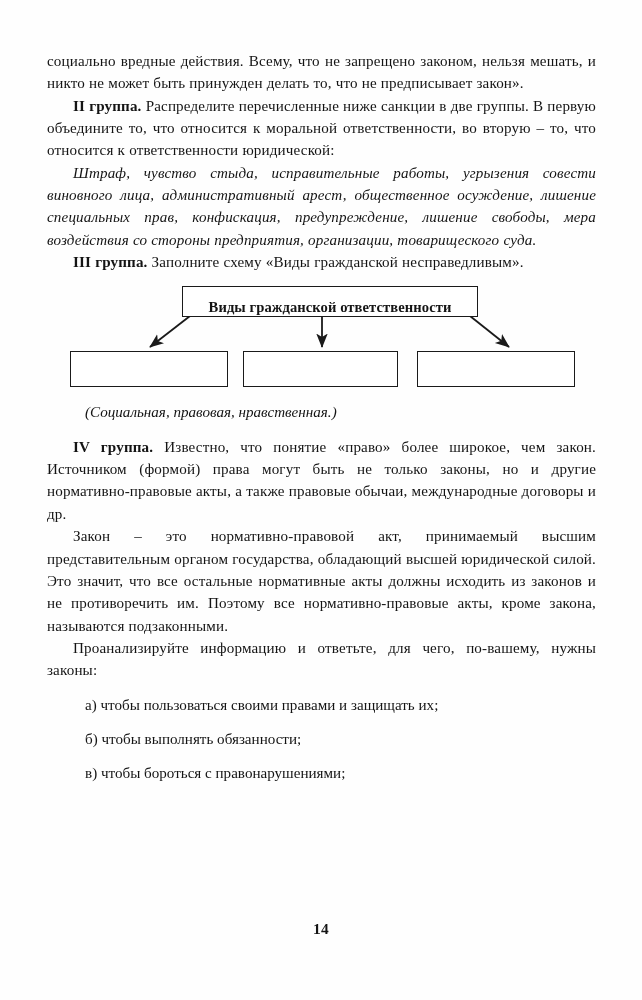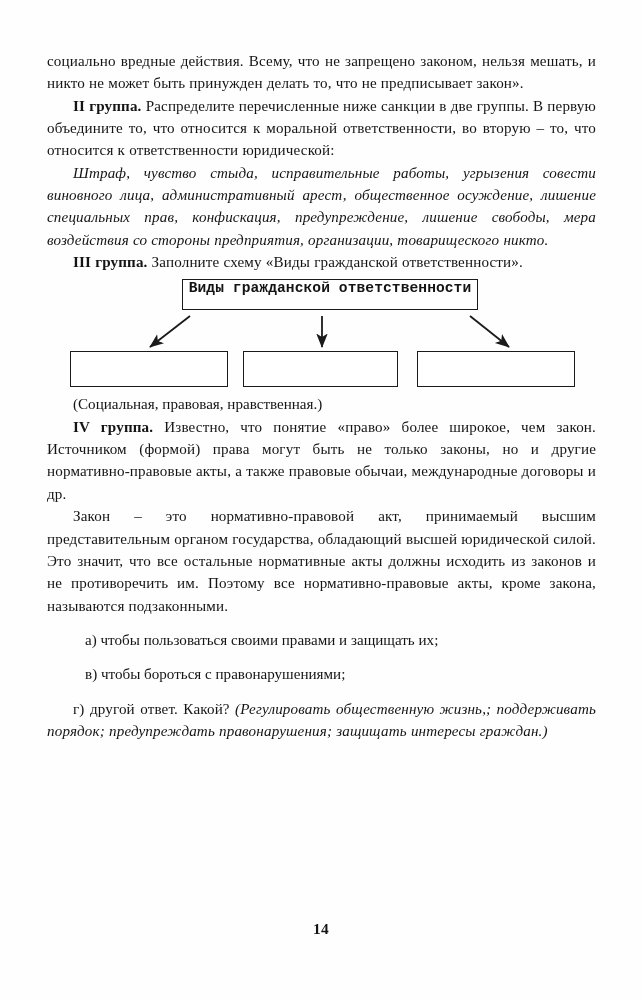--- a/index.html
+++ b/index.html
@@ -59,30 +59,29 @@
   .diagram {
     position: relative;
     width: 549px;
     height: 110px;
     margin: 6px 0 4px 0;
   }
 
   .dia-title-box {
     position: absolute;
     left: 135px;
-    top: 0;
+    top: 7px;
     width: 296px;
     height: 31px;
     border: 1.6px solid #1a1a1a;
     box-sizing: border-box;
     display: flex;
-    align-items: flex-start;
+    align-items: flex-end;
     justify-content: center;
     background: #ffffff;
-    font-family: Liberation Mono, monospace;
   }
 
   .dia-title-box span {
     font-size: 14.6px;
     font-weight: bold;
     letter-spacing: 0.005em;
     white-space: nowrap;
   }
 
   .dia-box {
@@ -102,23 +101,24 @@
     position: absolute;
     left: 0;
     top: 0;
     width: 549px;
     height: 110px;
     pointer-events: none;
   }
 
   
   .answer-line {
-    margin: 0;
+    margin: 12px;
     font-size: 15.1px;
     line-height: 22.35px;
+    font-style: italic;
     text-indent: 26px;
   }
 
   .list-item {
     margin: 12px;
     font-size: 15.1px;
     line-height: 22.35px;
     text-indent: 26px;
     text-align: left;
   }
@@ -139,23 +139,23 @@
 
 <div class="page">
 
   <div class="content">
 
     <p class="para">социально вредные действия. Всему, что не запрещено законом, нельзя мешать, и никто не может быть принужден делать то, что не предписывает закон».</p>
 
 
     <p class="para indent"><span class="bold">II группа.</span><span> Распределите перечисленные ниже санкции в две группы. В первую объедините то, что относится к моральной ответственности, во вторую – то, что относится к ответственности юридической:</span></p>
 
-    <p class="para indent ital">Штраф, чувство стыда, исправительные работы, угрызения совести виновного лица, административный арест, общественное осуждение, лишение специальных прав, конфискация, предупреждение, лишение свободы, мера воздействия со стороны предприятия, организации, товарищеского никто.</p>
-
-    <p class="para indent"><span class="bold">III группа.</span><span> Заполните схему «Виды гражданской ответственности».</span></p>
+    <p class="para indent ital">Штраф, чувство стыда, исправительные работы, угрызения совести виновного лица, административный арест, общественное осуждение, лишение специальных прав, конфискация, предупреждение, лишение свободы, мера воздействия со стороны предприятия, организации, товарищеского суда.</p>
+
+    <p class="para indent"><span class="bold">III группа.</span><span> Заполните схему «Виды гражданской несправедливым».</span></p>
 
     <div class="diagram">
 
       <svg class="dia-arrows" viewBox="0 0 549 110" width="549" height="110">
         <defs>
           <marker id="arrowhead" markerWidth="9" markerHeight="9" refX="7.5" refY="3.2" orient="auto" markerUnits="strokeWidth">
             <path d="M0,0 L8,3.2 L0,6.4 L2,3.2 z" fill="#1a1a1a"></path>
           </marker>
         </defs>
         <line x1="143" y1="37" x2="103" y2="68" stroke="#1a1a1a" stroke-width="1.8" marker-end="url(#arrowhead)"></line>
@@ -178,24 +178,25 @@
       </div>
 
     </div>
 
     <p class="answer-line">(Социальная, правовая, нравственная.)</p>
 
     <p class="para indent"><span class="bold">IV группа.</span><span> Известно, что понятие «право» более широкое, чем закон. Источником (формой) права могут быть не только законы, но и другие нормативно-правовые акты, а также правовые обычаи, международные договоры и др.</span></p>
 
     <p class="para indent">Закон – это нормативно-правовой акт, принимаемый высшим представительным органом государства, обладающий высшей юридической силой. Это значит, что все остальные нормативные акты должны исходить из законов и не противоречить им. Поэтому все нормативно-правовые акты, кроме закона, называются подзаконными.</p>
 
+    <p class="para indent">Проанализируйте информацию и ответьте, для чего, по-вашему, нужны законы:</p>
 
     <p class="list-item">а) чтобы пользоваться своими правами и защищать их;</p>
+    <p class="list-item">б) чтобы выполнять обязанности;</p>
     <p class="list-item">в) чтобы бороться с правонарушениями;</p>
 
-    <p class="para indent"><span>г) другой ответ. Какой? </span><span class="ital">(Регулировать общественную жизнь,; поддерживать порядок; предупреждать правонарушения; защищать интересы граждан.)</span></p>
 
 
   </div>
 
   <div class="folio">14</div>
 
 </div>
 
 </body></html>

